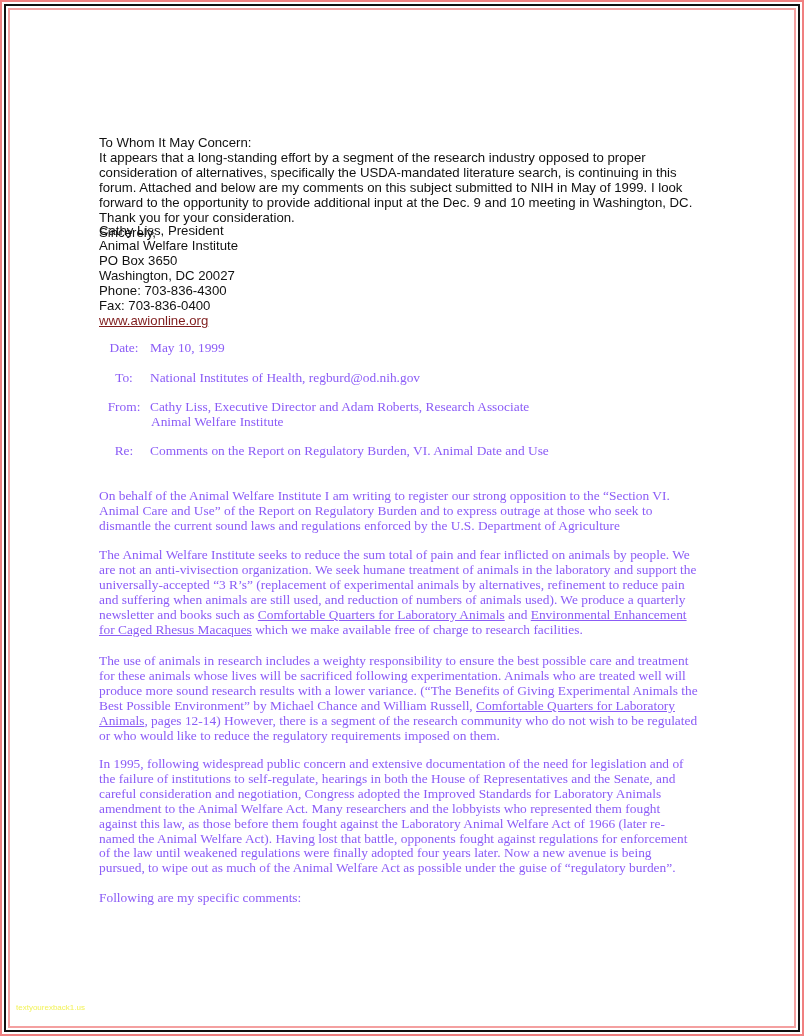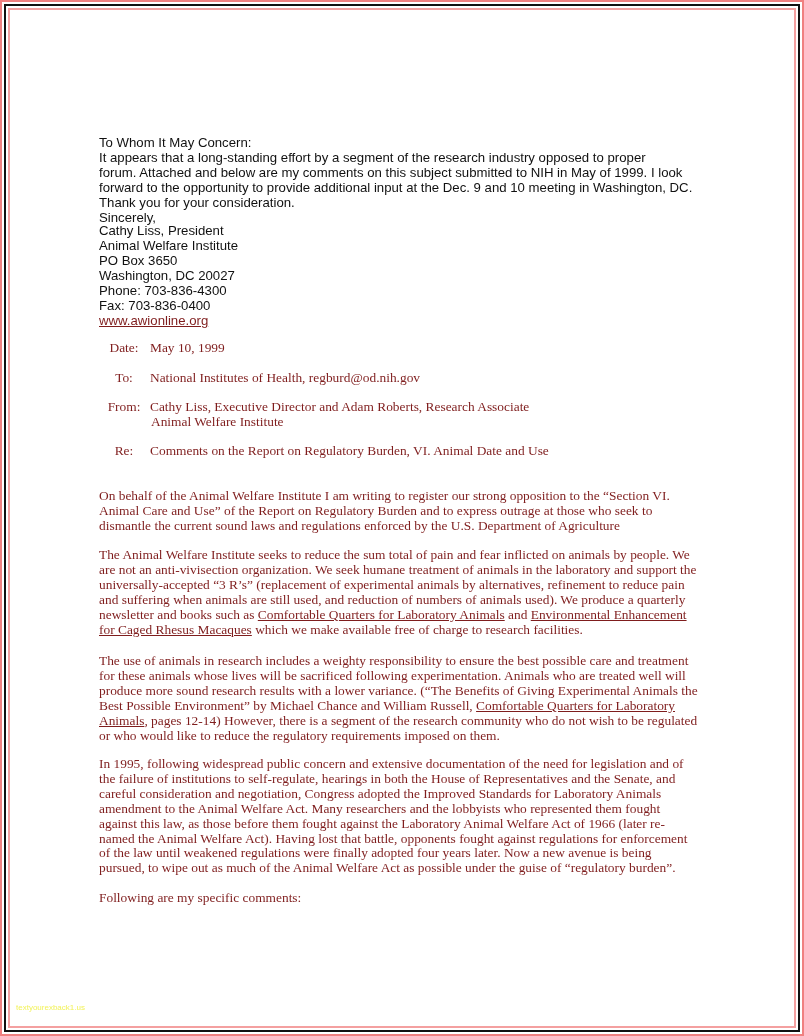--- a/index.html
+++ b/index.html
@@ -12,21 +12,21 @@
     }
     .frame-inner {
       position: absolute; left: 2px; top: 2px; right: 2px; bottom: 2px; box-sizing: border-box;
       border: 2px solid #111111;
     }
     .frame-inner2 {
       position: absolute; left: 2px; top: 2px; right: 2px; bottom: 2px; box-sizing: border-box;
       border: 2px solid #f4a0a0;
     }
     .sans { font-family: "Liberation Sans", sans-serif; font-size: 13.2px; line-height: 15px; color: #111; }
-    .serif { font-family: "Liberation Serif", serif; font-size: 13.4px; line-height: 14.9px; color: #7f1d1d; }
+    .serif { font-family: "Liberation Serif", serif; font-size: 13.4px; line-height: 14.9px; color: #8b5cf6; }
     .block { position: absolute; left: 99px; width: 610px; }
     .intro { top: 98px; margin-top: 37px; }
     .intro p { margin: 0; }
     .sig { top: 223px; }
     .sig div { white-space: nowrap; }
     .link { color: #7f1d1d; text-decoration: underline; }
     .memo-row { position: absolute; left: 99px; white-space: nowrap; }
     .memo-label { position: absolute; left: 0; width: 50px; text-align: center; }
     .memo-value { position: absolute; left: 51px; }
     .para { position: absolute; left: 99px; width: 600px; margin: 0; text-align: left; }
@@ -41,20 +41,21 @@
 
 <div class="frame">
   <div class="frame-inner">
     <div class="frame-inner2"></div>
   </div>
 </div>
 
 <div class="block intro sans">
   <p>To Whom It May Concern:</p>
   <p>It appears that a long-standing effort by a segment of the research industry opposed to proper</p>
+  <p>consideration of alternatives, specifically the USDA-mandated literature search, is continuing in this</p>
   <p>forum.  Attached and below are my comments on this subject submitted to NIH in May of 1999.  I look</p>
   <p>forward to the opportunity to provide additional input at the Dec. 9 and 10 meeting in Washington, DC.</p>
   <p>Thank you for your consideration.</p>
   <p>Sincerely,</p>
 </div>
 
 <div class="block sig sans">
   <div>Cathy Liss, President</div>
   <div>Animal Welfare Institute</div>
   <div>PO Box 3650</div>

